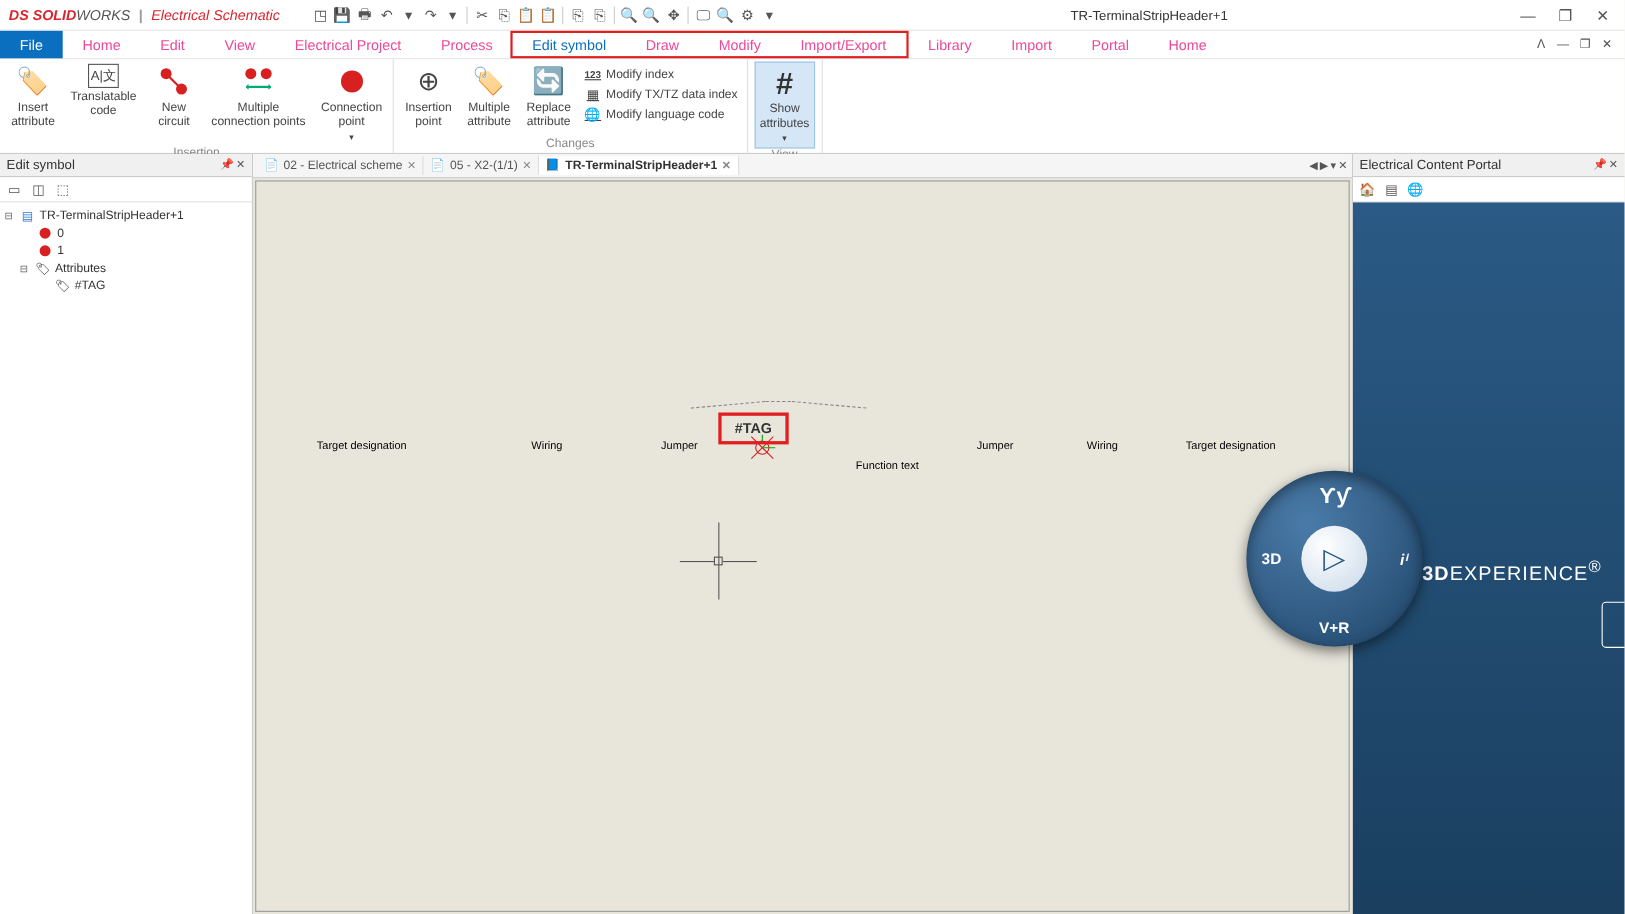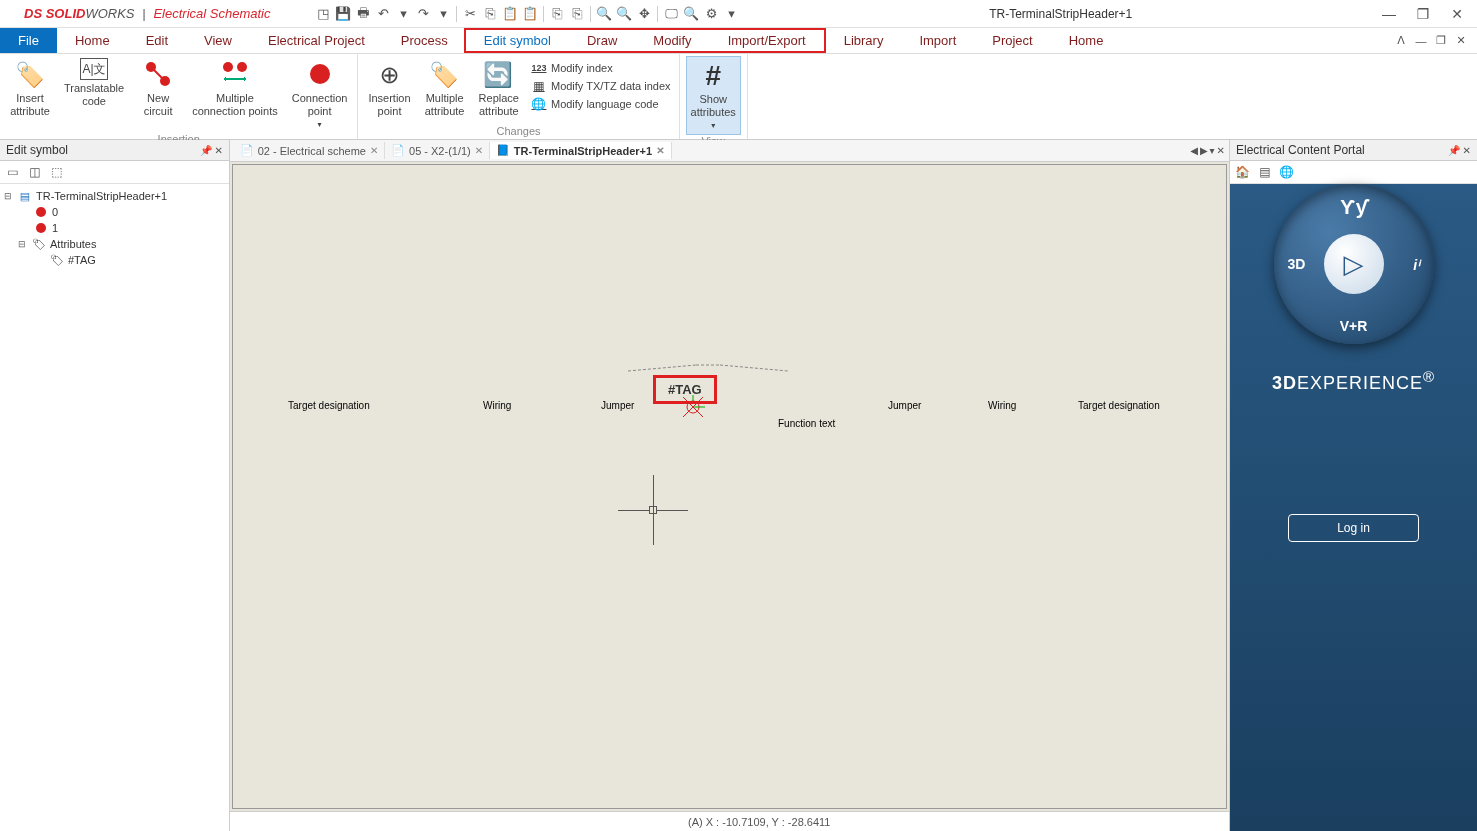--- a/index.html
+++ b/index.html
@@ -1,37 +1,37 @@
 <!DOCTYPE html>
 <html><head>
 <meta charset="utf-8">
 <style>
 * { margin: 0; padding: 0; box-sizing: border-box; font-family: "Segoe UI", Arial, sans-serif; }
 body { background: #fff; font-size: 12px; color: #333; overflow: hidden; width: 1477px; height: 831px; position: relative; }
 
 
 .titlebar { height: 28px; display: flex; align-items: center; background: #fff; border-bottom: 1px solid #e0e0e0; }
-.logo-area { display: flex; align-items: center; padding: 0 24px; gap: 4px; }
+.logo-area { display: flex; align-items: center; padding: 0 8px; gap: 4px; }
 .sw-logo { font-weight: bold; font-size: 13px; font-style: italic; }
 .sw-logo .ds { color: #d9252e; }
 .sw-logo .solid { color: #d9252e; }
 .sw-logo .works { color: #555; font-weight: normal; }
 .sw-logo .sep { color: #999; padding: 0 4px; font-style: normal; }
 .sw-logo .es { color: #d9252e; font-weight: normal; }
 .qa-toolbar { display: flex; gap: 2px; margin-left: 20px; align-items: center; }
 .qa-btn { width: 18px; height: 18px; display: flex; align-items: center; justify-content: center; color: #555; cursor: pointer; font-size: 13px; }
 .qa-sep { width: 1px; height: 16px; background: #ccc; margin: 0 2px; }
 .title-center { flex: 1; text-align: center; font-size: 12px; color: #333; }
 .win-controls { display: flex; gap: 18px; padding-right: 12px; }
 .win-btn { width: 16px; height: 16px; display: flex; align-items: center; justify-content: center; color: #555; cursor: pointer; font-size: 14px; }
 
 
 .menubar { height: 26px; display: flex; align-items: stretch; background: #fff; border-bottom: 1px solid #ddd; }
 .file-btn { background: #0a6fbf; color: #fff; padding: 12px 18px; display: flex; align-items: center; font-size: 13px; }
-.menu-item { padding: 0 18px; display: flex; align-items: center; color: #7f1d1d; cursor: pointer; font-size: 13px; }
+.menu-item { padding: 0 18px; display: flex; align-items: center; color: #ec4899; cursor: pointer; font-size: 13px; }
 .menu-item.active { color: #0a6fbf; }
 .menu-highlight { border: 2px solid #e02020; display: flex; margin-left: -2px; }
 .menu-right { margin-left: auto; display: flex; align-items: center; gap: 4px; padding-right: 8px; }
 .menu-right-btn { width: 16px; height: 14px; color: #555; cursor: pointer; font-size: 11px; display:flex; align-items:center; justify-content:center;}
 
 
 .ribbon { height: 86px; background: #fff; border-bottom: 1px solid #ccc; display: flex; }
 .rib-group { display: flex; flex-direction: column; border-right: 1px solid #e0e0e0; padding: 2px 6px 0; }
 .rib-group-items { display: flex; flex: 1; gap: 6px; align-items: flex-start; }
 .rib-group-label { text-align: center; font-size: 11px; color: #888; padding-bottom: 2px; }
@@ -70,21 +70,21 @@
 .tag-box { position: absolute; border: 3px solid #e02020; padding: 4px 12px; font-weight: bold; font-size: 13px; background: transparent; }
 .crosshair { position: absolute; }
 .crosshair::before { content:''; position:absolute; width:70px; height:1px; background:#555; left:-35px; top:0;}
 .crosshair::after { content:''; position:absolute; width:1px; height:70px; background:#555; left:0; top:-35px;}
 .crosshair-center { position:absolute; width:8px; height:8px; border:1px solid #555; left:-4px; top:-4px; background:#e8e6db;}
 
 .status-bar { height: 20px; background: #fff; border-top: 1px solid #ccc; display: flex; align-items: center; font-size: 11px; color: #555; padding: 0 8px;}
 .status-coords { margin-left: 450px; }
 
 .right-panel { width: 248px; border-left: 1px solid #ccc; display: flex; flex-direction: column; }
-.ecp-body { flex: 1; background: linear-gradient(#2a5a85, #1a3f5f); display: flex; flex-direction: column; align-items: center; color: #fff; position: relative; }
+.ecp-body { flex: 1; background: linear-gradient(#2a5a85, #1a3f5f); display: flex; flex-direction: row; align-items: center; justify-content: center; color: #fff; position: relative; }
 .compass { width: 160px; height: 160px; position: relative; }
 .compass-ring { width: 160px; height: 160px; border-radius: 50%; background: radial-gradient(circle at 35% 30%, #4a7ba8, #1f4468); position: relative; box-shadow: inset 0 4px 12px rgba(0,0,0,0.4), 0 4px 12px rgba(0,0,0,0.5); }
 .compass-center { position: absolute; top: 50%; left: 50%; width: 60px; height: 60px; margin: -30px 0 0 -30px; border-radius: 50%; background: radial-gradient(circle at 35% 30%, #fff, #c8d8e8); display: flex; align-items: center; justify-content: center; font-size: 26px; color: #2a5a85; }
 .compass-label { position: absolute; font-size: 14px; font-weight: bold; color: #fff; }
 .compass-label.top { top: 12px; left: 50%; transform: translateX(-50%); font-size:20px;}
 .compass-label.left { left: 14px; top: 50%; transform: translateY(-50%); }
 .compass-label.right { right: 14px; top: 50%; transform: translateY(-50%); font-style: italic; }
 .compass-label.bottom { bottom: 10px; left: 50%; transform: translateX(-50%); }
 .exp-logo { margin-top: 24px; font-size: 18px; font-weight: 300; letter-spacing: 1px; }
 .exp-logo b { font-weight: bold; }
@@ -144,21 +144,21 @@
   <div class="menu-item">Electrical Project</div>
   <div class="menu-item">Process</div>
   <div class="menu-highlight">
     <div class="menu-item active">Edit symbol</div>
     <div class="menu-item">Draw</div>
     <div class="menu-item">Modify</div>
     <div class="menu-item">Import/Export</div>
   </div>
   <div class="menu-item">Library</div>
   <div class="menu-item">Import</div>
-  <div class="menu-item">Project</div>
+  <div class="menu-item">Portal</div>
   <div class="menu-item">Home</div>
   <div class="menu-right">
     <span class="menu-right-btn">ᐱ</span>
     <span class="menu-right-btn">—</span>
     <span class="menu-right-btn">❐</span>
     <span class="menu-right-btn">✕</span>
   </div>
 </div>
 
 <div class="ribbon">
@@ -347,23 +347,20 @@
       </svg>
       <div class="canvas-label" style="left:545px; top:235px;margin-top:18px;">Function text</div>
       <div class="canvas-label" style="left:655px; top:235px;">Jumper</div>
       <div class="canvas-label" style="left:755px; top:235px;">Wiring</div>
       <div class="canvas-label" style="left:845px; top:235px;">Target designation</div>
 
       <div class="crosshair" style="left:420px; top:345px;">
           <div class="crosshair-center"></div>
         </div>
     </div>
-    <div class="status-bar">
-      <span class="status-coords">(A) X : -10.7109, Y : -28.6411</span>
-    </div>
   </div>
 
   <div class="right-panel">
     <div class="panel-header">
       <span>Electrical Content Portal</span>
       <span class="panel-header-btns">
           <span>📌</span>
           <span>✕</span>
         </span>
     </div>

